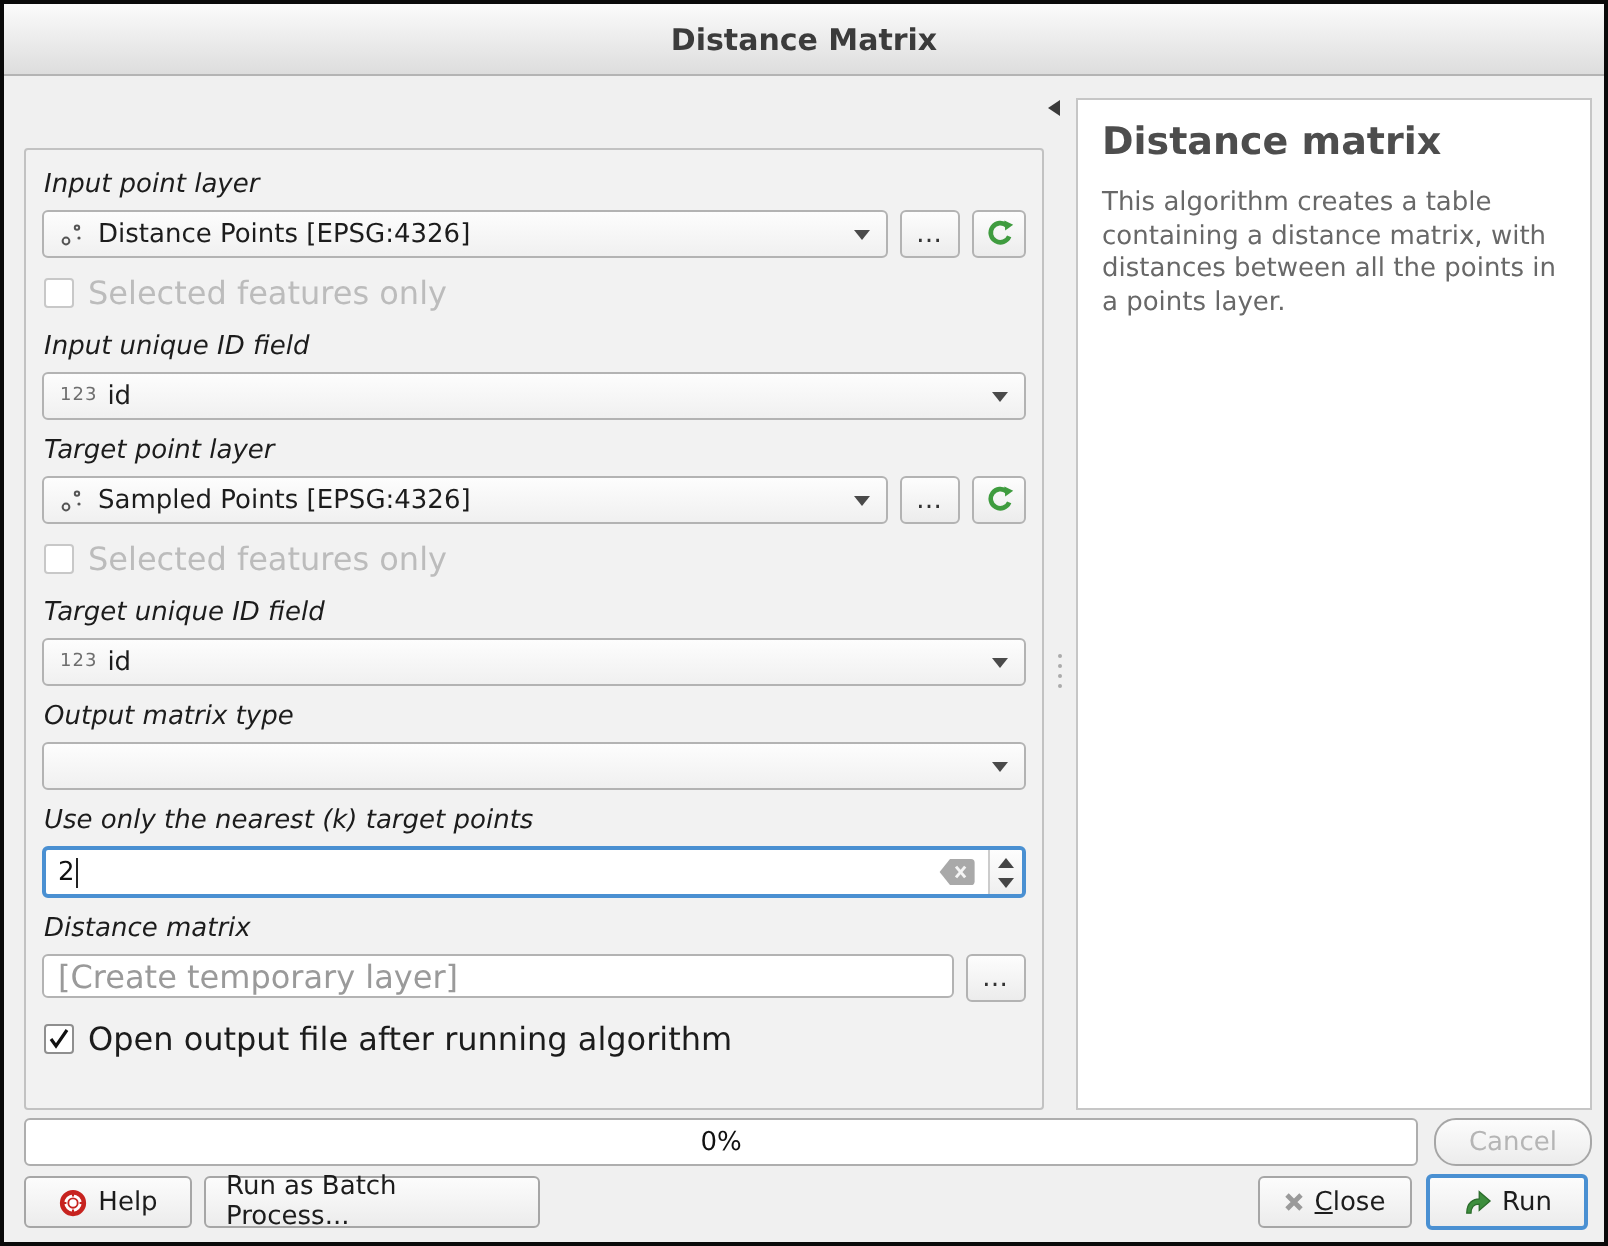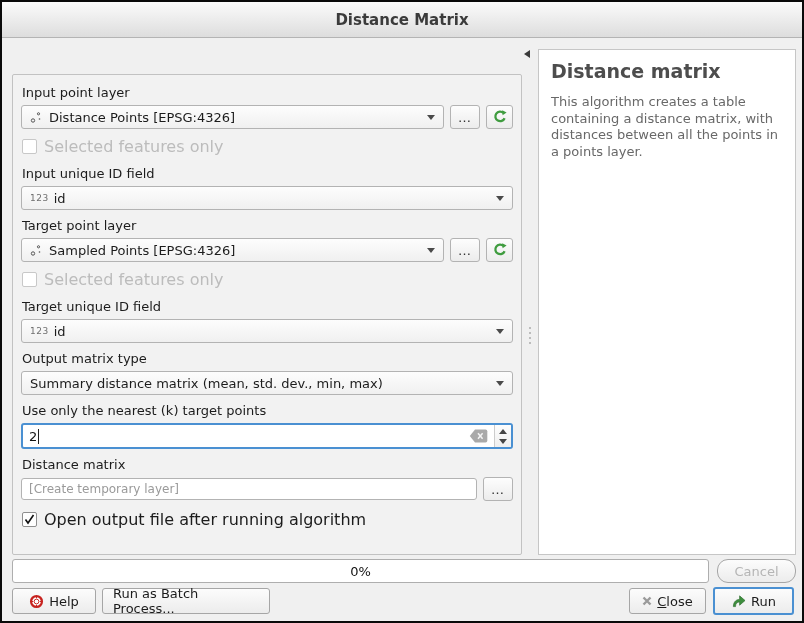--- a/index.html
+++ b/index.html
@@ -26,22 +26,22 @@
   .tab.inactive {
     background: linear-gradient(#ececec,#e0e0e0); border: 1px solid #c2c2c2; border-bottom: none;
     border-radius: 3px 3px 0 0; padding: 4px 14px 5px; height: 22px; color: #2a2a2a;
   }
   
   .frame {
     position: absolute; left: 10px; top: 72px; width: 510px; height: 481px;
     background: #f2f2f2; border: 1px solid #c2c2c2; border-radius: 2px;
     padding: 7px 8px; z-index: 2;
   }
-  .field-label { font-size: 13px; color: #1c1c1c; margin: 3px 0 5px 1px; }
-  .row { display: flex; gap: 6px; margin-bottom: 8px; align-items: center; }
+  .field-label { font-size: 13px; color: #1c1c1c; margin: 3px 0 5px 1px; font-style: italic; }
+  .row { display: flex; gap: 6px; margin-bottom: 8px; }
   .combobox {
     flex: 1; height: 24px; border: 1px solid #b3b3b3; border-radius: 3px;
     background: linear-gradient(#fdfdfd, #f0f0f0);
     display: flex; align-items: center; padding: 0 8px; font-size: 13px; color: #1c1c1c;
   }
   .combo-arrow {
     width: 0; height: 0; margin-left: auto;
     border-left: 4px solid transparent; border-right: 4px solid transparent;
     border-top: 5px solid #4a4a4a;
   }
@@ -71,21 +71,21 @@
   .spin-clear { margin-left: auto; margin-right: 6px; display: flex; align-items: center; }
   .spin-buttons {
     width: 17px; align-self: stretch; border-left: 1px solid #cccccc;
     background: linear-gradient(#fdfdfd, #efefef);
     display: flex; flex-direction: column; align-items: center; justify-content: center; gap: 5px;
   }
   .tri-up { width: 0; height: 0; border-left: 4px solid transparent; border-right: 4px solid transparent; border-bottom: 5px solid #454545; }
   .tri-down { width: 0; height: 0; border-left: 4px solid transparent; border-right: 4px solid transparent; border-top: 5px solid #454545; }
   .text-input {
     flex: 1; height: 22px; border: 1px solid #b3b3b3; border-radius: 3px; background: #fff;
-    display: flex; align-items: center; padding: 0 7px; font-size: 12px; color: #9a9a9a;
+    display: flex; align-items: center; padding: 0 7px; font-size: 16px; color: #9a9a9a;
   }
   
   .collapse-arrow {
     position: absolute; left: 522px; top: 48px; width: 0; height: 0;
     border-top: 4px solid transparent; border-bottom: 4px solid transparent;
     border-right: 6px solid #3a3a3a;
   }
   .splitter-dots { position: absolute; left: 527px; top: 325px; display: flex; flex-direction: column; gap: 3px; }
   .splitter-dots i { width: 2px; height: 2px; background: #ababab; border-radius: 50%; }
   
@@ -203,21 +203,20 @@
       <div class="combobox">
         <span class="num-prefix">123</span>
         <span>id</span>
         <span class="combo-arrow"></span>
       </div>
     </div>
 
     <div class="field-label">Output matrix type</div>
     <div class="row">
       <div class="combobox">
-        <span>Summary distance matrix (mean, std. dev., min, max)</span>
         <span class="combo-arrow"></span>
       </div>
     </div>
 
     <div class="field-label">Use only the nearest (k) target points</div>
     <div class="spinbox">
       <span class="spin-value">2</span>
         <span class="caret"></span>
       <span class="spin-clear">
         <svg width="19" height="14" viewBox="0 0 19 14">

